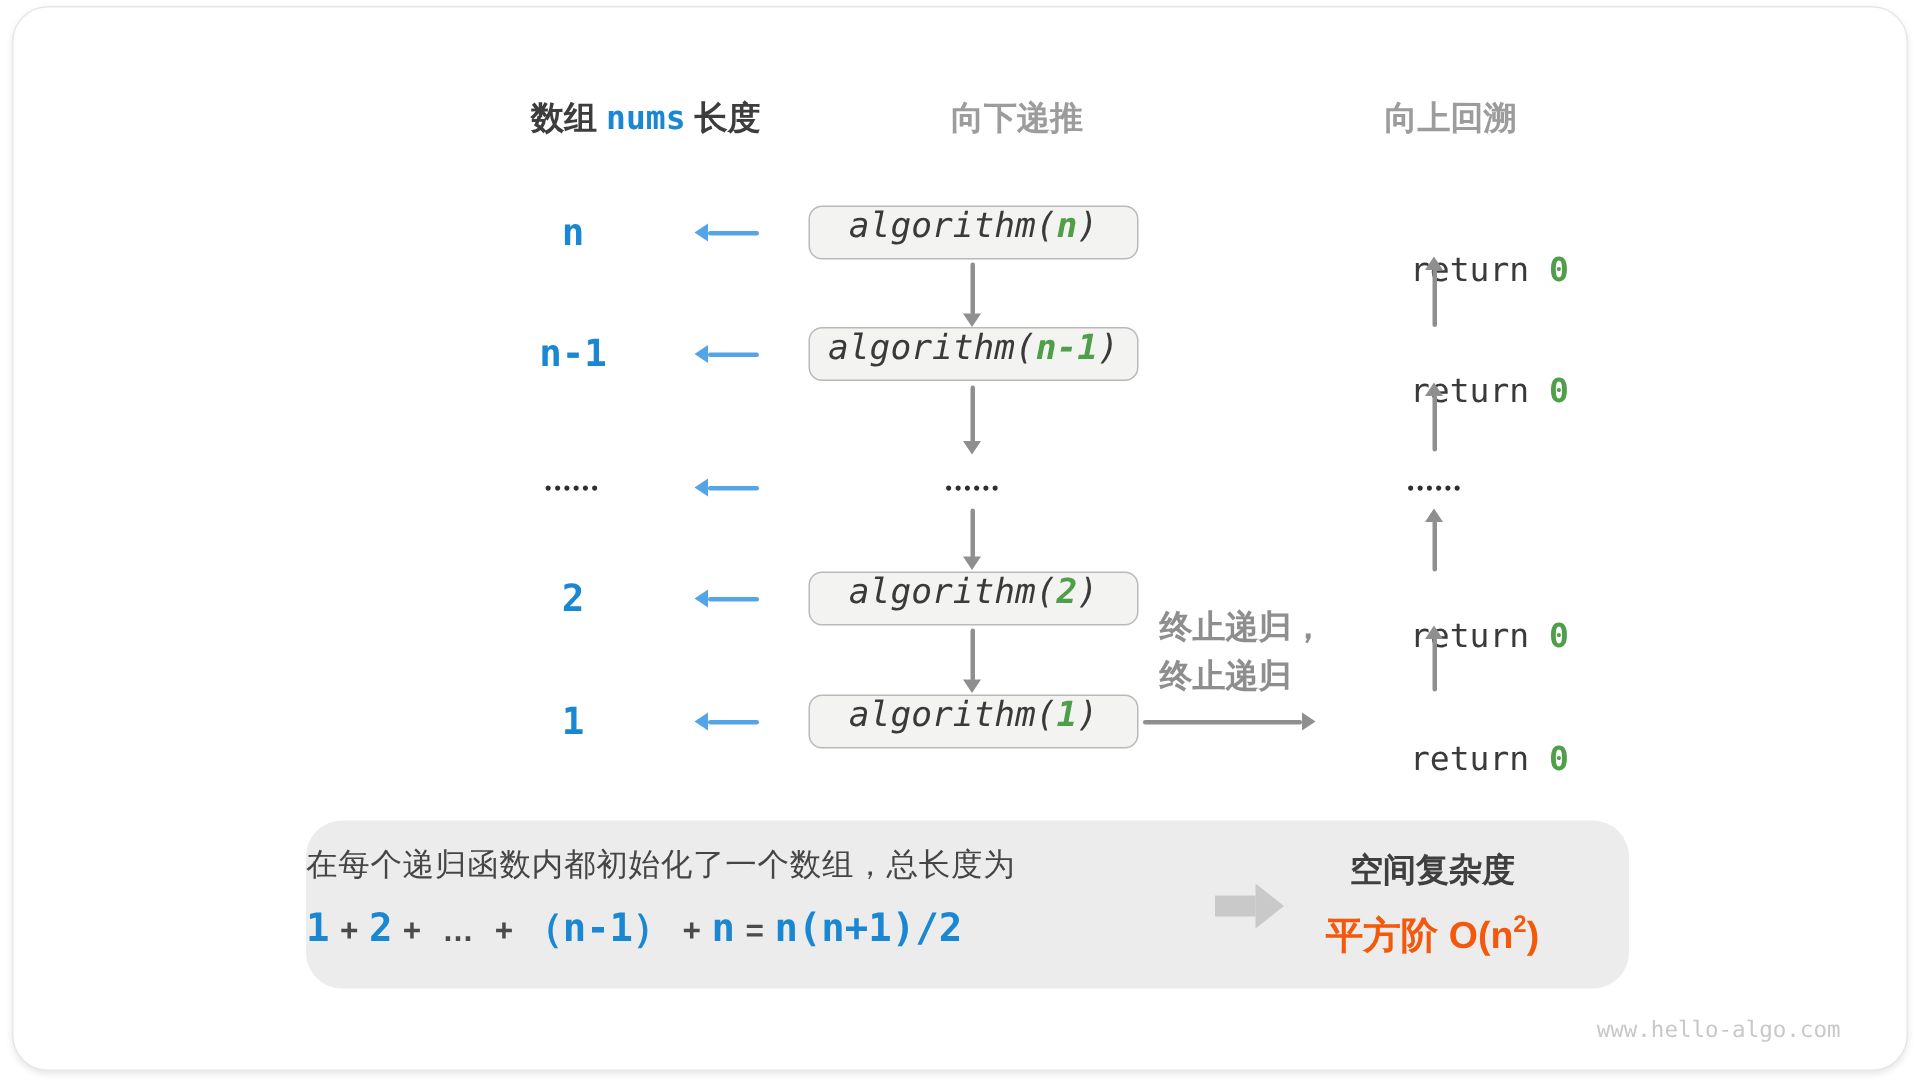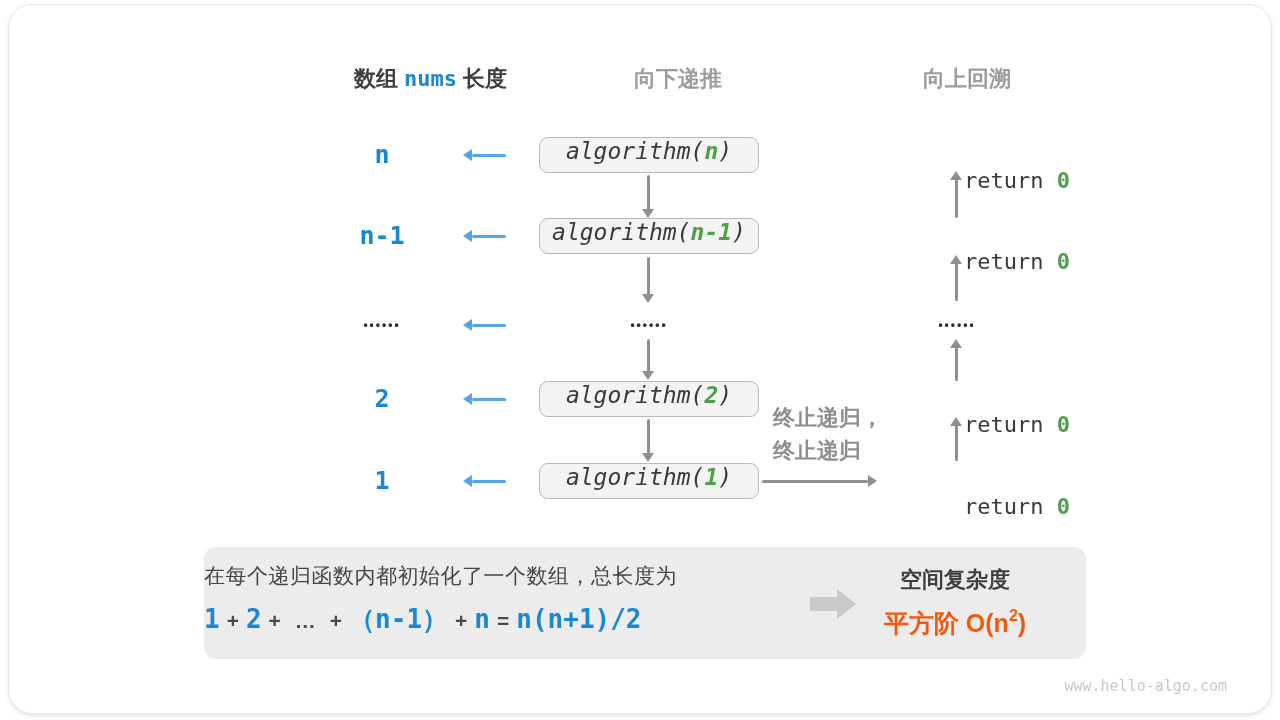--- a/index.html
+++ b/index.html
@@ -13,21 +13,21 @@
   
   .lbl{position:absolute;left:318px;width:110px;text-align:center;line-height:30px;
        font-family:"DejaVu Sans Mono", monospace;font-weight:bold;font-size:25px;color:#1987d1;}
   
   .box{position:absolute;left:530px;width:220px;height:36px;box-sizing:border-box;
        background:#f3f3f1;border:1.5px solid #b9b9b9;border-radius:9px;
        display:flex;justify-content:center;
        font-family:"DejaVu Sans Mono", monospace;font-size:23px;color:#3a3a3a;white-space:pre;font-style:italic;}
   .box .arg{color:#4f9e4a;font-weight:bold;}
   
-  .ret{position:absolute;left:902px;width:145px;text-align:left;line-height:26px;
+  .ret{position:absolute;left:878px;width:145px;text-align:left;line-height:26px;
        font-family:"DejaVu Sans Mono", monospace;font-size:22px;color:#3a3a3a;white-space:pre;}
   .ret .val{color:#4f9e4a;font-weight:bold;}
   
   .dots{position:absolute;width:100px;text-align:center;font-size:12px;letter-spacing:2px;
         font-weight:bold;color:#2e2e2e;line-height:12px;}
   
   .ba{position:absolute;left:463px;width:34px;height:3px;background:#54a5e8;border-radius:2px;}
   .ba::before{content:'';position:absolute;left:-9px;top:-5px;width:0;height:0;
               border:6.5px solid transparent;border-left:none;border-right:9px solid #54a5e8;}
   
@@ -36,21 +36,21 @@
                   border:6.5px solid transparent;border-bottom:none;border-top:9px solid #8f8f8f;}
   .va.up::before{content:'';position:absolute;left:-5px;top:-8px;width:0;height:0;
                  border:6.5px solid transparent;border-top:none;border-bottom:9px solid #8f8f8f;}
   
   .ra{position:absolute;left:753px;top:475px;width:106px;height:3px;background:#8f8f8f;border-radius:2px;}
   .ra::after{content:'';position:absolute;right:-9px;top:-5px;width:0;height:0;
              border:6.5px solid transparent;border-right:none;border-left:9px solid #8f8f8f;}
   
   .note{position:absolute;left:764px;top:396px;font-size:22px;font-weight:bold;color:#8e8e8e;line-height:33px;}
   
-  .sumbox{position:absolute;left:195px;top:542px;width:882px;height:112px;background:#ececec;border-radius:12px;}
+  .sumbox{position:absolute;left:195px;top:542px;width:882px;height:112px;background:#ececec;border-radius:24px;}
   .s-line1{position:absolute;left:0;top:15px;width:560px;font-size:21px;color:#454545;letter-spacing:0.5px;}
   .s-formula{position:absolute;left:0;top:52px;width:560px;line-height:40px;white-space:nowrap;}
   .f-blue{font-family:"DejaVu Sans Mono", monospace;font-weight:bold;font-size:26px;color:#1987d1;}
   .f-op{font-size:21px;font-weight:bold;color:#4a4a4a;margin:0 7px;}
   .big-arrow{position:absolute;left:606px;top:42px;width:46px;height:30px;}
   .big-arrow .shaft{position:absolute;left:0;top:8px;width:27px;height:14px;background:#c9c9c9;}
   .big-arrow .tip{position:absolute;left:27px;top:0;width:0;height:0;
                   border-top:15px solid transparent;border-bottom:15px solid transparent;border-left:19px solid #c9c9c9;}
   .s-title{position:absolute;left:645px;top:18px;width:212px;text-align:center;
            font-size:22px;font-weight:bold;color:#3f3f3f;}

